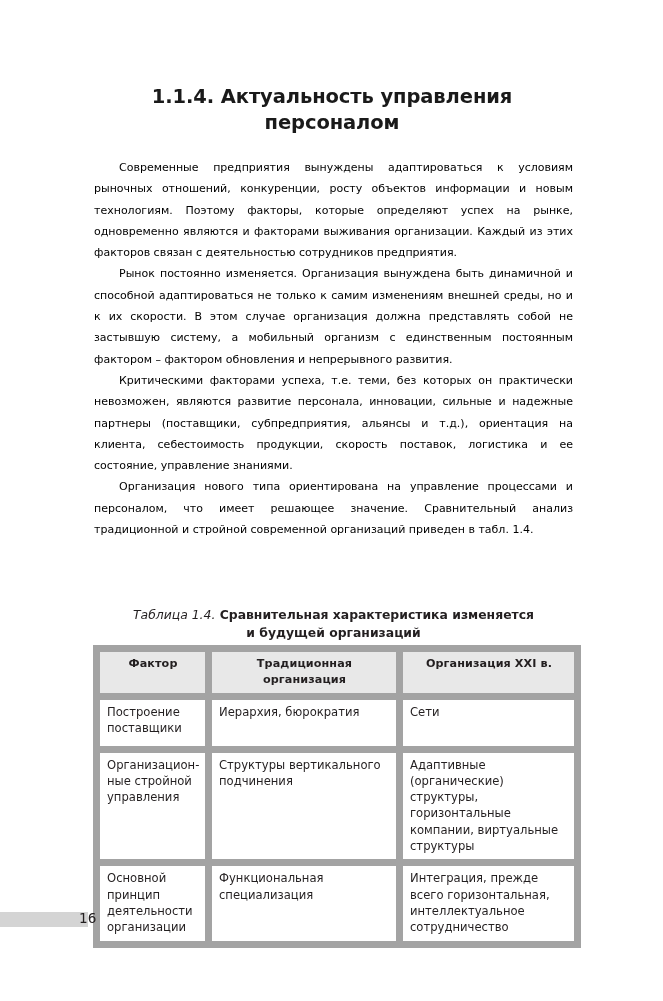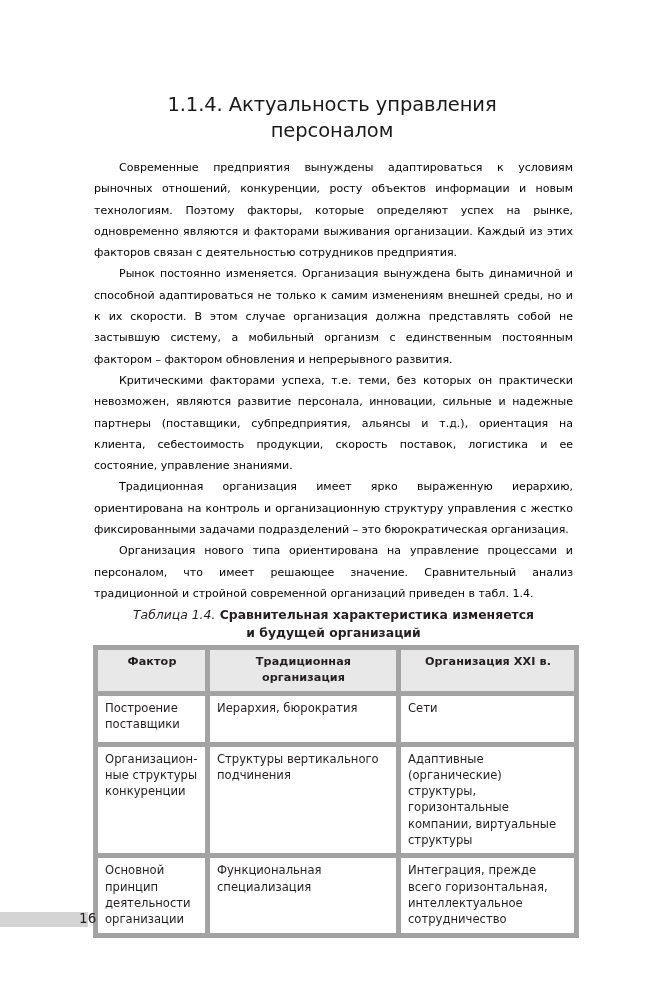--- a/index.html
+++ b/index.html
@@ -23,25 +23,24 @@
   }
 
   
   .chapter-title {
     position: absolute;
     left: 118px;
     top: 84px;
     width: 428px;
     text-align: center;
     font-size: 19.5px;
-    font-weight: normal;
+    font-weight: bold;
     line-height: 1.33;
     letter-spacing: -0.1px;
     color: #1a1a1a;
-    margin-top: 8px;
   }
 
   
   .body-text {
     position: absolute;
     left: 94px;
     top: 157px;
     width: 479px;
     font-size: 11px;
     line-height: 21.3px;
@@ -78,21 +77,21 @@
     top: 645px;
     width: 481px;
     border-collapse: collapse;
     font-size: 11.6px;
     line-height: 16.3px;
     color: #231f20;
     table-layout: fixed;
   }
   .data-table th,
   .data-table td {
-    border: 5px solid #a3a3a3;
+    border: 7px solid #a3a3a3;
     vertical-align: top;
     padding: 4px 6px 5px 7px;
   }
   .data-table thead th {
     background: #e8e8e8;
     text-align: center;
     font-weight: bold;
     font-size: 11.2px;
     padding-top: 4px;
     padding-bottom: 4px;
@@ -136,21 +135,20 @@
 
   <div class="chapter-title">
     <span>1.1.4. Актуальность управления</span><br>
     <span>персоналом</span>
   </div>
 
   <div class="body-text">
     <p>Современные предприятия вынуждены адаптироваться к условиям рыночных отношений, конкуренции, росту объектов информации и новым технологиям. Поэтому факторы, которые определяют успех на рынке, одновременно являются и факторами выживания организации. Каждый из этих факторов связан с деятельностью сотрудников предприятия.</p>
     <p>Рынок постоянно изменяется. Организация вынуждена быть динамичной и способной адаптироваться не только к самим изменениям внешней среды, но и к их скорости. В этом случае организация должна представлять собой не застывшую систему, а мобильный организм с единственным постоянным фактором – фактором обновления и непрерывного развития.</p>
     <p>Критическими факторами успеха, т.е. теми, без которых он практически невозможен, являются развитие персонала, инновации, сильные и надежные партнеры (поставщики, субпредприятия, альянсы и т.д.), ориентация на клиента, себестоимость продукции, скорость поставок, логистика и ее состояние, управление знаниями.</p>
-    <p>Традиционная организация имеет ярко выраженную иерархию, ориентирована на контроль и организационную структуру управления с жестко фиксированными задачами подразделений – это бюрократическая организация.</p>
     <p>Организация нового типа ориентирована на управление процессами и персоналом, что имеет решающее значение. Сравнительный анализ традиционной и стройной современной организаций приведен в табл. 1.4.</p>
   </div>
 
   <div class="table-caption">
     <span class="cap-num">Таблица 1.4.</span>
     <span>Сравнительная характеристика изменяется</span><br>
     <span>и будущей организаций</span>
   </div>
 
   <table class="data-table">
@@ -166,21 +164,21 @@
         <th>Организация XXI в.</th>
       </tr>
     </thead>
     <tbody>
       <tr class="cell-pad-1">
         <td>Построение поставщики</td>
         <td>Иерархия, бюрократия</td>
         <td>Сети</td>
       </tr>
       <tr class="cell-pad-2">
-        <td>Организацион-ные структуры конкуренции</td>
+        <td>Организацион-ные стройной управления</td>
         <td>Структуры вертикального подчинения</td>
         <td>Адаптивные (органические) структуры, горизонтальные компании, виртуальные структуры</td>
       </tr>
       <tr class="cell-pad-3">
         <td>Основной принцип деятельности организации</td>
         <td>Функциональная специализация</td>
         <td>Интеграция, прежде всего горизонтальная, интеллектуальное сотрудничество</td>
       </tr>
     </tbody>
   </table>

